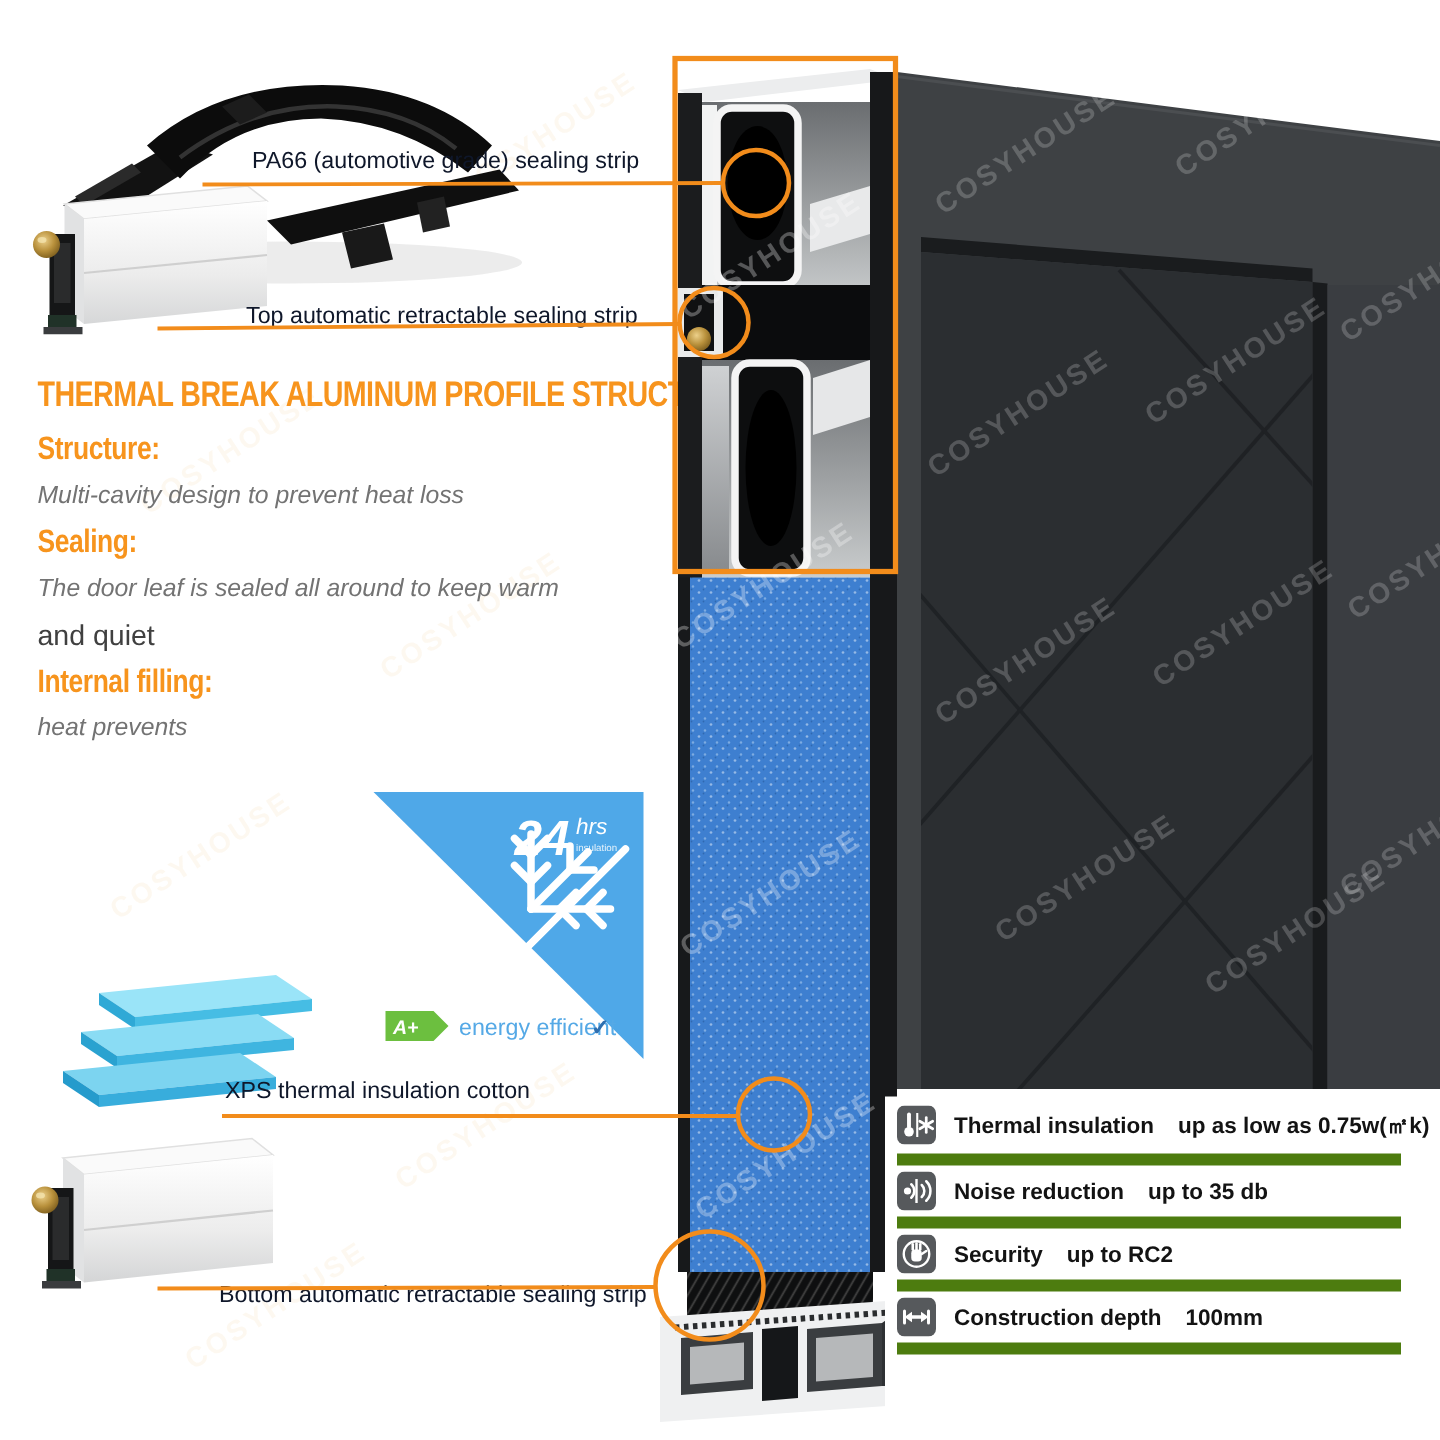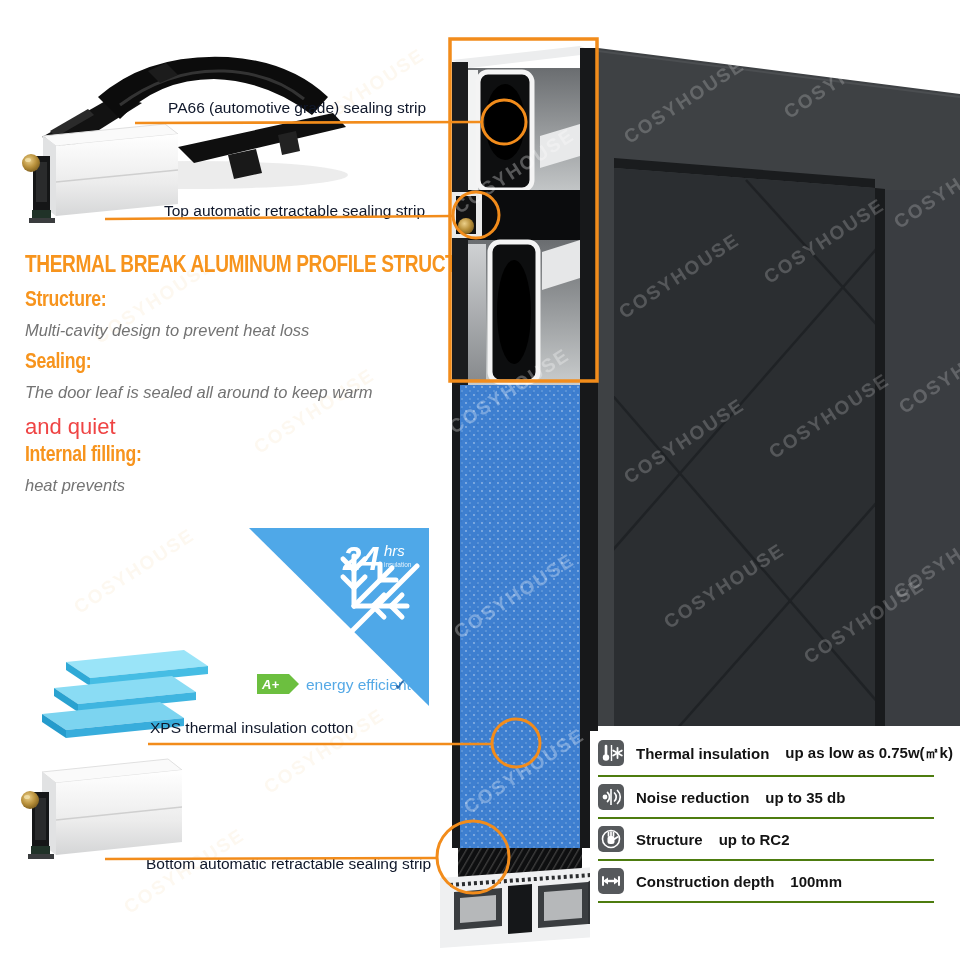--- a/index.html
+++ b/index.html
@@ -9,26 +9,26 @@
   
   .callout{position:absolute;font-size:15.5px;color:#0f172a;white-space:nowrap;}
   
   #info-block{position:absolute;left:25px;top:250px;width:440px;}
   .ib-title{display:block;color:#F7941D;font-weight:800;font-size:19.5px;letter-spacing:-0.4px;
             transform:scale(0.98,1.22);transform-origin:0 0;white-space:nowrap;height:40px;}
   .ib-line{display:block;height:31px;white-space:nowrap;}
   .ib-h{color:#F7941D;font-weight:800;font-size:18px;letter-spacing:-0.3px;
         transform:scale(0.98,1.2);transform-origin:0 50%;}
   .ib-i{color:#737373;font-style:italic;font-size:16.5px;}
-  .ib-r{color:#ef4444;font-size:22px;}
+  .ib-r{color:#404040;font-size:19px;}
   
   #features{position:absolute;left:590px;top:731px;width:370px;height:229px;background:#ffffff;
             padding-left:8px;box-sizing:border-box;}
   .feat-row{display:flex;align-items:center;width:336px;height:42px;
-            border-bottom:2px solid #4d7c0f;box-sizing:border-box;}
+            border-bottom:8px solid #4d7c0f;box-sizing:border-box;}
   .feat-row.first{height:46px;}
   .feat-icon{width:26px;height:26px;margin-right:12px;flex:0 0 auto;}
   .feat-label{font-size:15px;font-weight:700;color:#131313;white-space:nowrap;}
   .feat-value{font-size:15px;font-weight:700;color:#131313;margin-left:16px;white-space:nowrap;}
   
   .wm{position:absolute;font-weight:700;font-size:19px;letter-spacing:2px;white-space:nowrap;
       transform:rotate(-33deg);transform-origin:0 0;pointer-events:none;}
   .wm-white{color:rgba(255,255,255,0.20);}
   .wm-bright{color:rgba(255,255,255,0.30);}
   .wm-faint{color:rgba(235,160,70,0.08);}
@@ -310,21 +310,21 @@
         <rect width="26" height="26" rx="5" fill="#56595C"></rect>
         <circle cx="13" cy="13" r="8.5" stroke="#fff" stroke-width="1.6" fill="none"></circle>
         <rect x="9.5" y="10" width="7" height="8" rx="2.5" fill="#fff"></rect>
         <g stroke="#fff" stroke-width="1.7" stroke-linecap="round">
           <line x1="10.5" y1="10" x2="10.5" y2="6.5"></line>
           <line x1="13" y1="10" x2="13" y2="6"></line>
           <line x1="15.5" y1="10" x2="15.5" y2="6.5"></line>
           <line x1="16.5" y1="13" x2="19.5" y2="11"></line>
         </g>
       </svg>
-      <span class="feat-label">Structure</span>
+      <span class="feat-label">Security</span>
       <span class="feat-value">up to RC2</span>
     </div>
     <div class="feat-row">
       <svg class="feat-icon" viewBox="0 0 26 26">
         <rect width="26" height="26" rx="5" fill="#56595C"></rect>
         <line x1="5" y1="9" x2="5" y2="17" stroke="#fff" stroke-width="2" stroke-linecap="round"></line>
         <line x1="21" y1="9" x2="21" y2="17" stroke="#fff" stroke-width="2" stroke-linecap="round"></line>
         <line x1="7" y1="13" x2="19" y2="13" stroke="#fff" stroke-width="2.4"></line>
         <polygon points="5,13 10,9.5 10,16.5" fill="#fff"></polygon>
         <polygon points="21,13 16,9.5 16,16.5" fill="#fff"></polygon>

